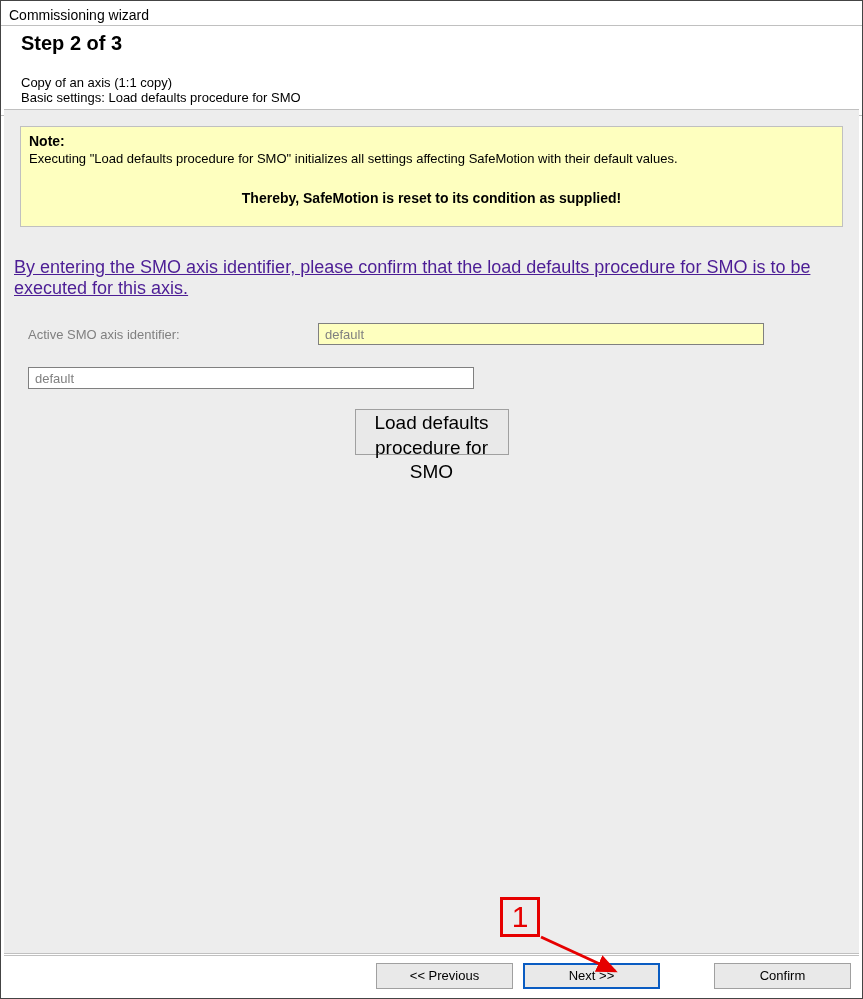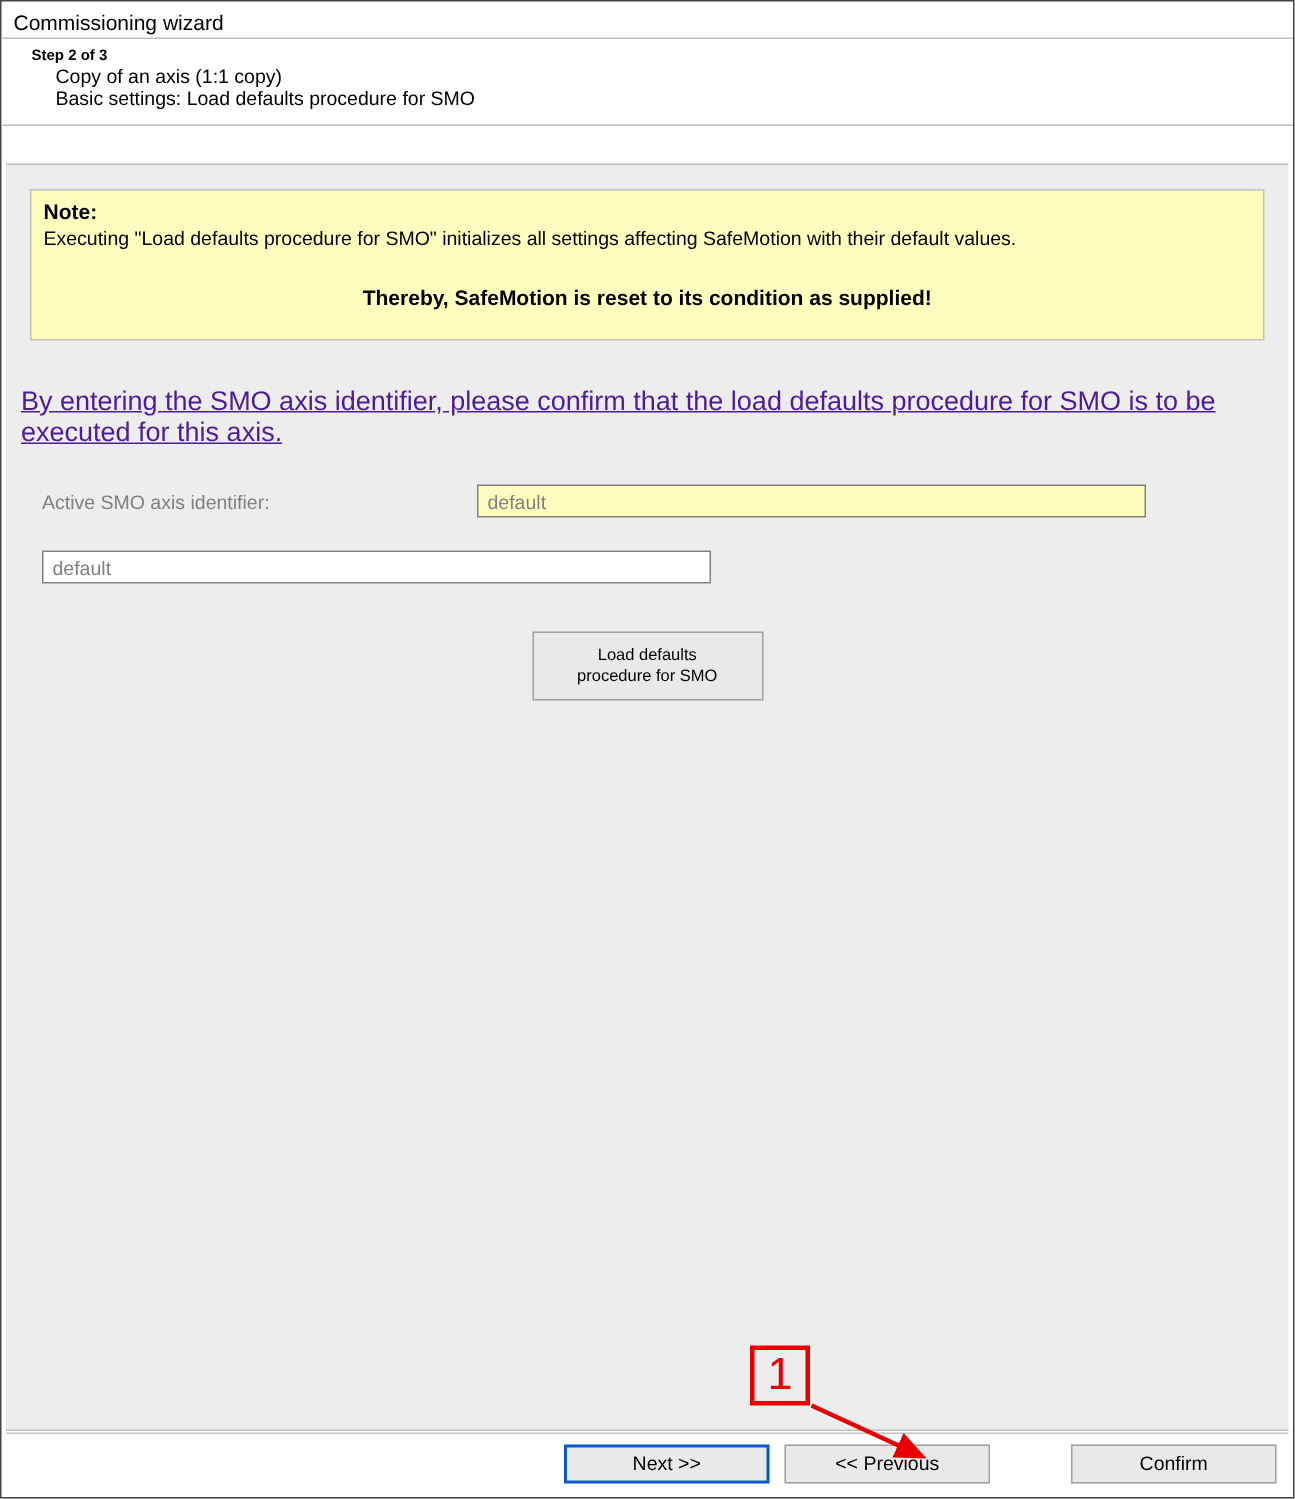--- a/index.html
+++ b/index.html
@@ -20,24 +20,24 @@
     font-size: 14px;
   }
   .header-panel {
     border-top: 1px solid #c0c0c0;
     border-bottom: 1px solid #c0c0c0;
     padding: 6px 8px 10px 20px;
     background: #fff;
   }
   .header-panel .step {
     font-weight: bold;
-    font-size: 10px;
-    margin-bottom: 0;
-  }
-  .header-panel .sub { margin-left: 16px; font-size: 13px; }
+    font-size: 20px;
+    margin-bottom: 20px;
+  }
+  .header-panel .sub { font-size: 13px; }
   .content-area {
     position: absolute;
     left:3px; right:3px;
     top:108px;
     bottom:44px;
     background: #ededed;
     border: 1px solid #c0c0c0;
     border-left: none;
     border-right: none;
     overflow: hidden;
@@ -81,27 +81,27 @@
     padding: 2px 6px;
     font-family: inherit;
     font-size: 13px;
     color: #808080;
   }
   .txt.hl {
     background: #feffbf;
   }
   .load-btn {
     display: block;
-    margin: 28px auto 0 auto;
+    margin: 16px auto 0 auto;
     width: 154px;
     height: 46px;
     background: #e9e9e9;
     border: 1px solid #a0a0a0;
     font-family: inherit;
-    font-size: 11px;
+    font-size: 19px;
     text-align: center;
     line-height: 1.3;
     cursor: pointer;
   }
   .footer {
     position: absolute;
     left:3px; right:3px; bottom:3px;
     height: 40px;
     border-top: 1px solid #c0c0c0;
     display: flex;
@@ -176,22 +176,22 @@
   </div>
 
   <div class="form-row">
     <input class="txt" type="text" value="default" style="">
   </div>
 
   <button class="load-btn">Load defaults<br>procedure for SMO</button>
 </div>
 
 <div class="footer">
+  <button class="nav-btn">&lt;&lt; Previous</button>
   <button class="nav-btn next">Next &gt;&gt;</button>
-  <button class="nav-btn">&lt;&lt; Previous</button>
   <button class="nav-btn cancel">Confirm</button>
 </div>
 
 <div class="callout">1</div>
 <svg class="arrow" width="100" height="50">
   <defs>
     <marker id="ah" markerWidth="8" markerHeight="8" refX="6" refY="3" orient="auto">
       <path d="M0,0 L7,3 L0,6 Z" fill="#e60000"></path>
     </marker>
   </defs>

